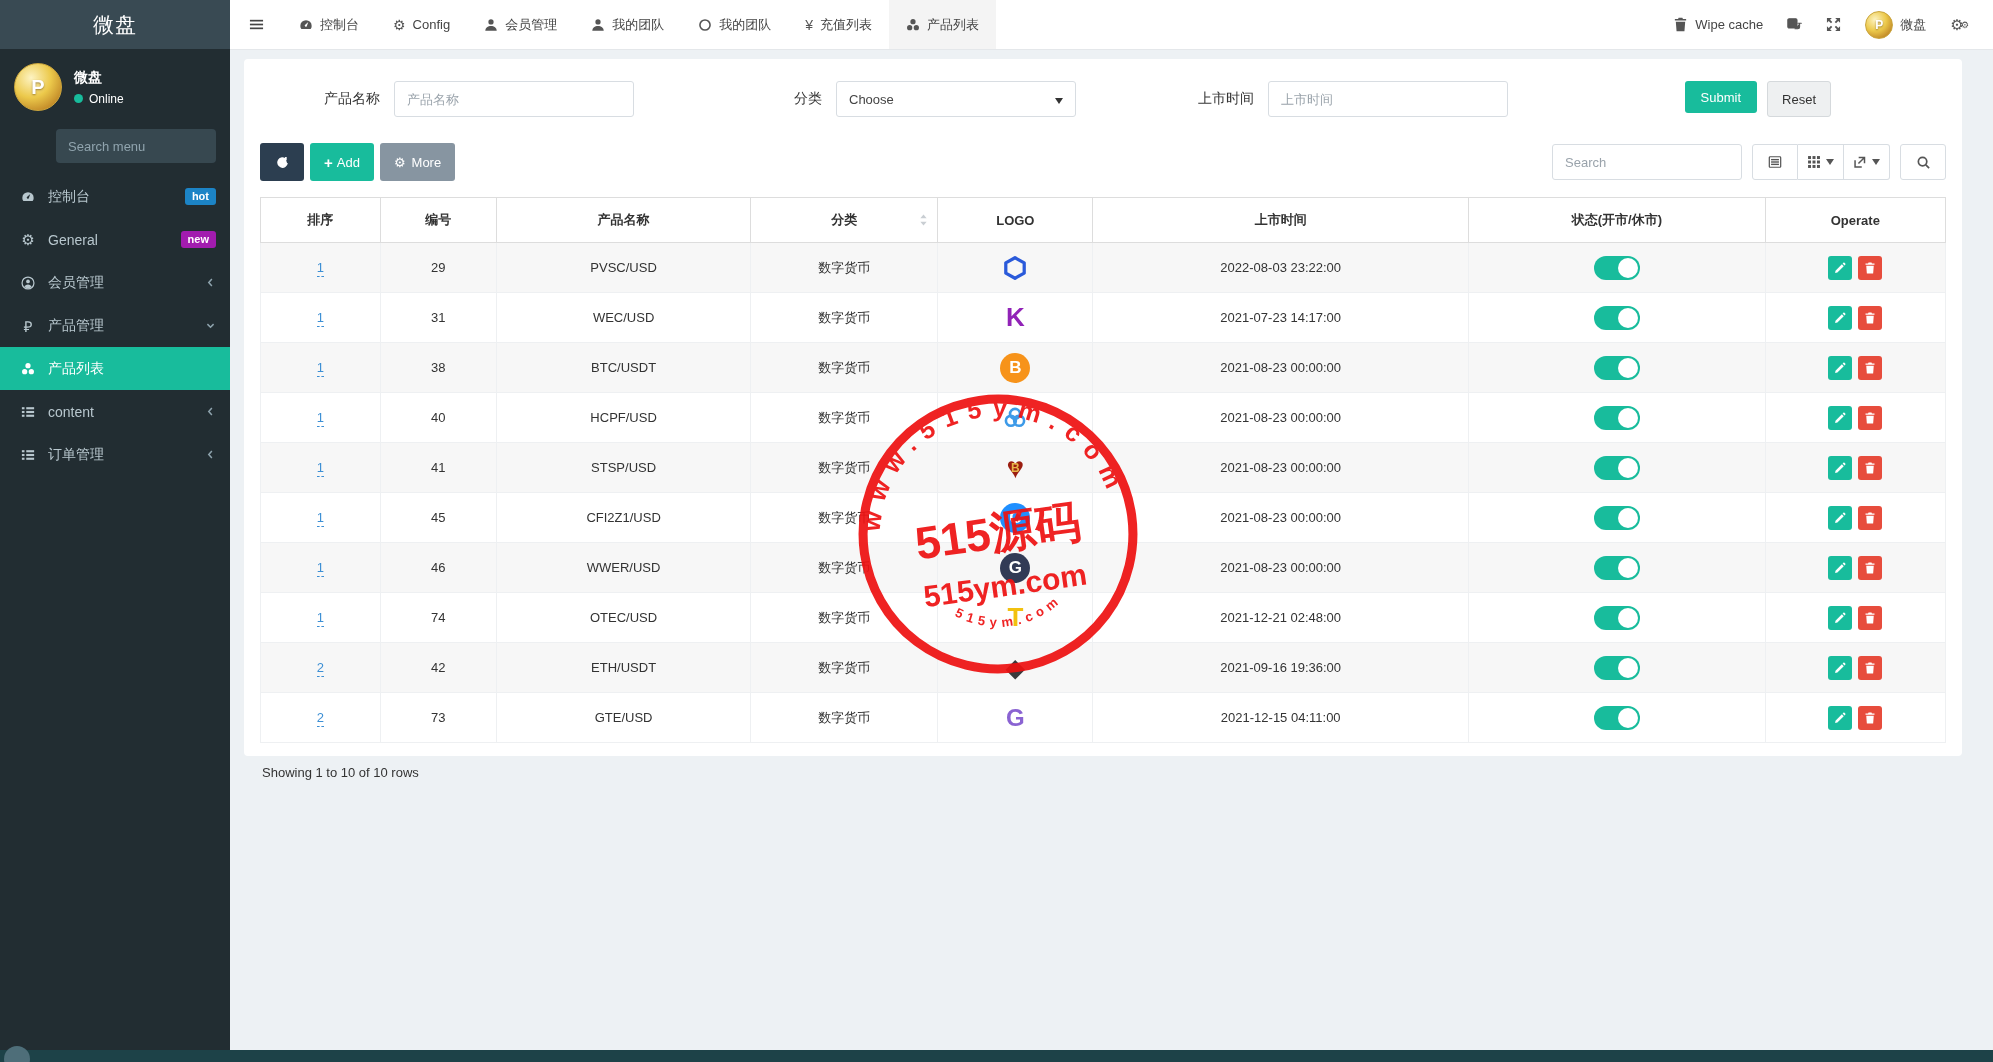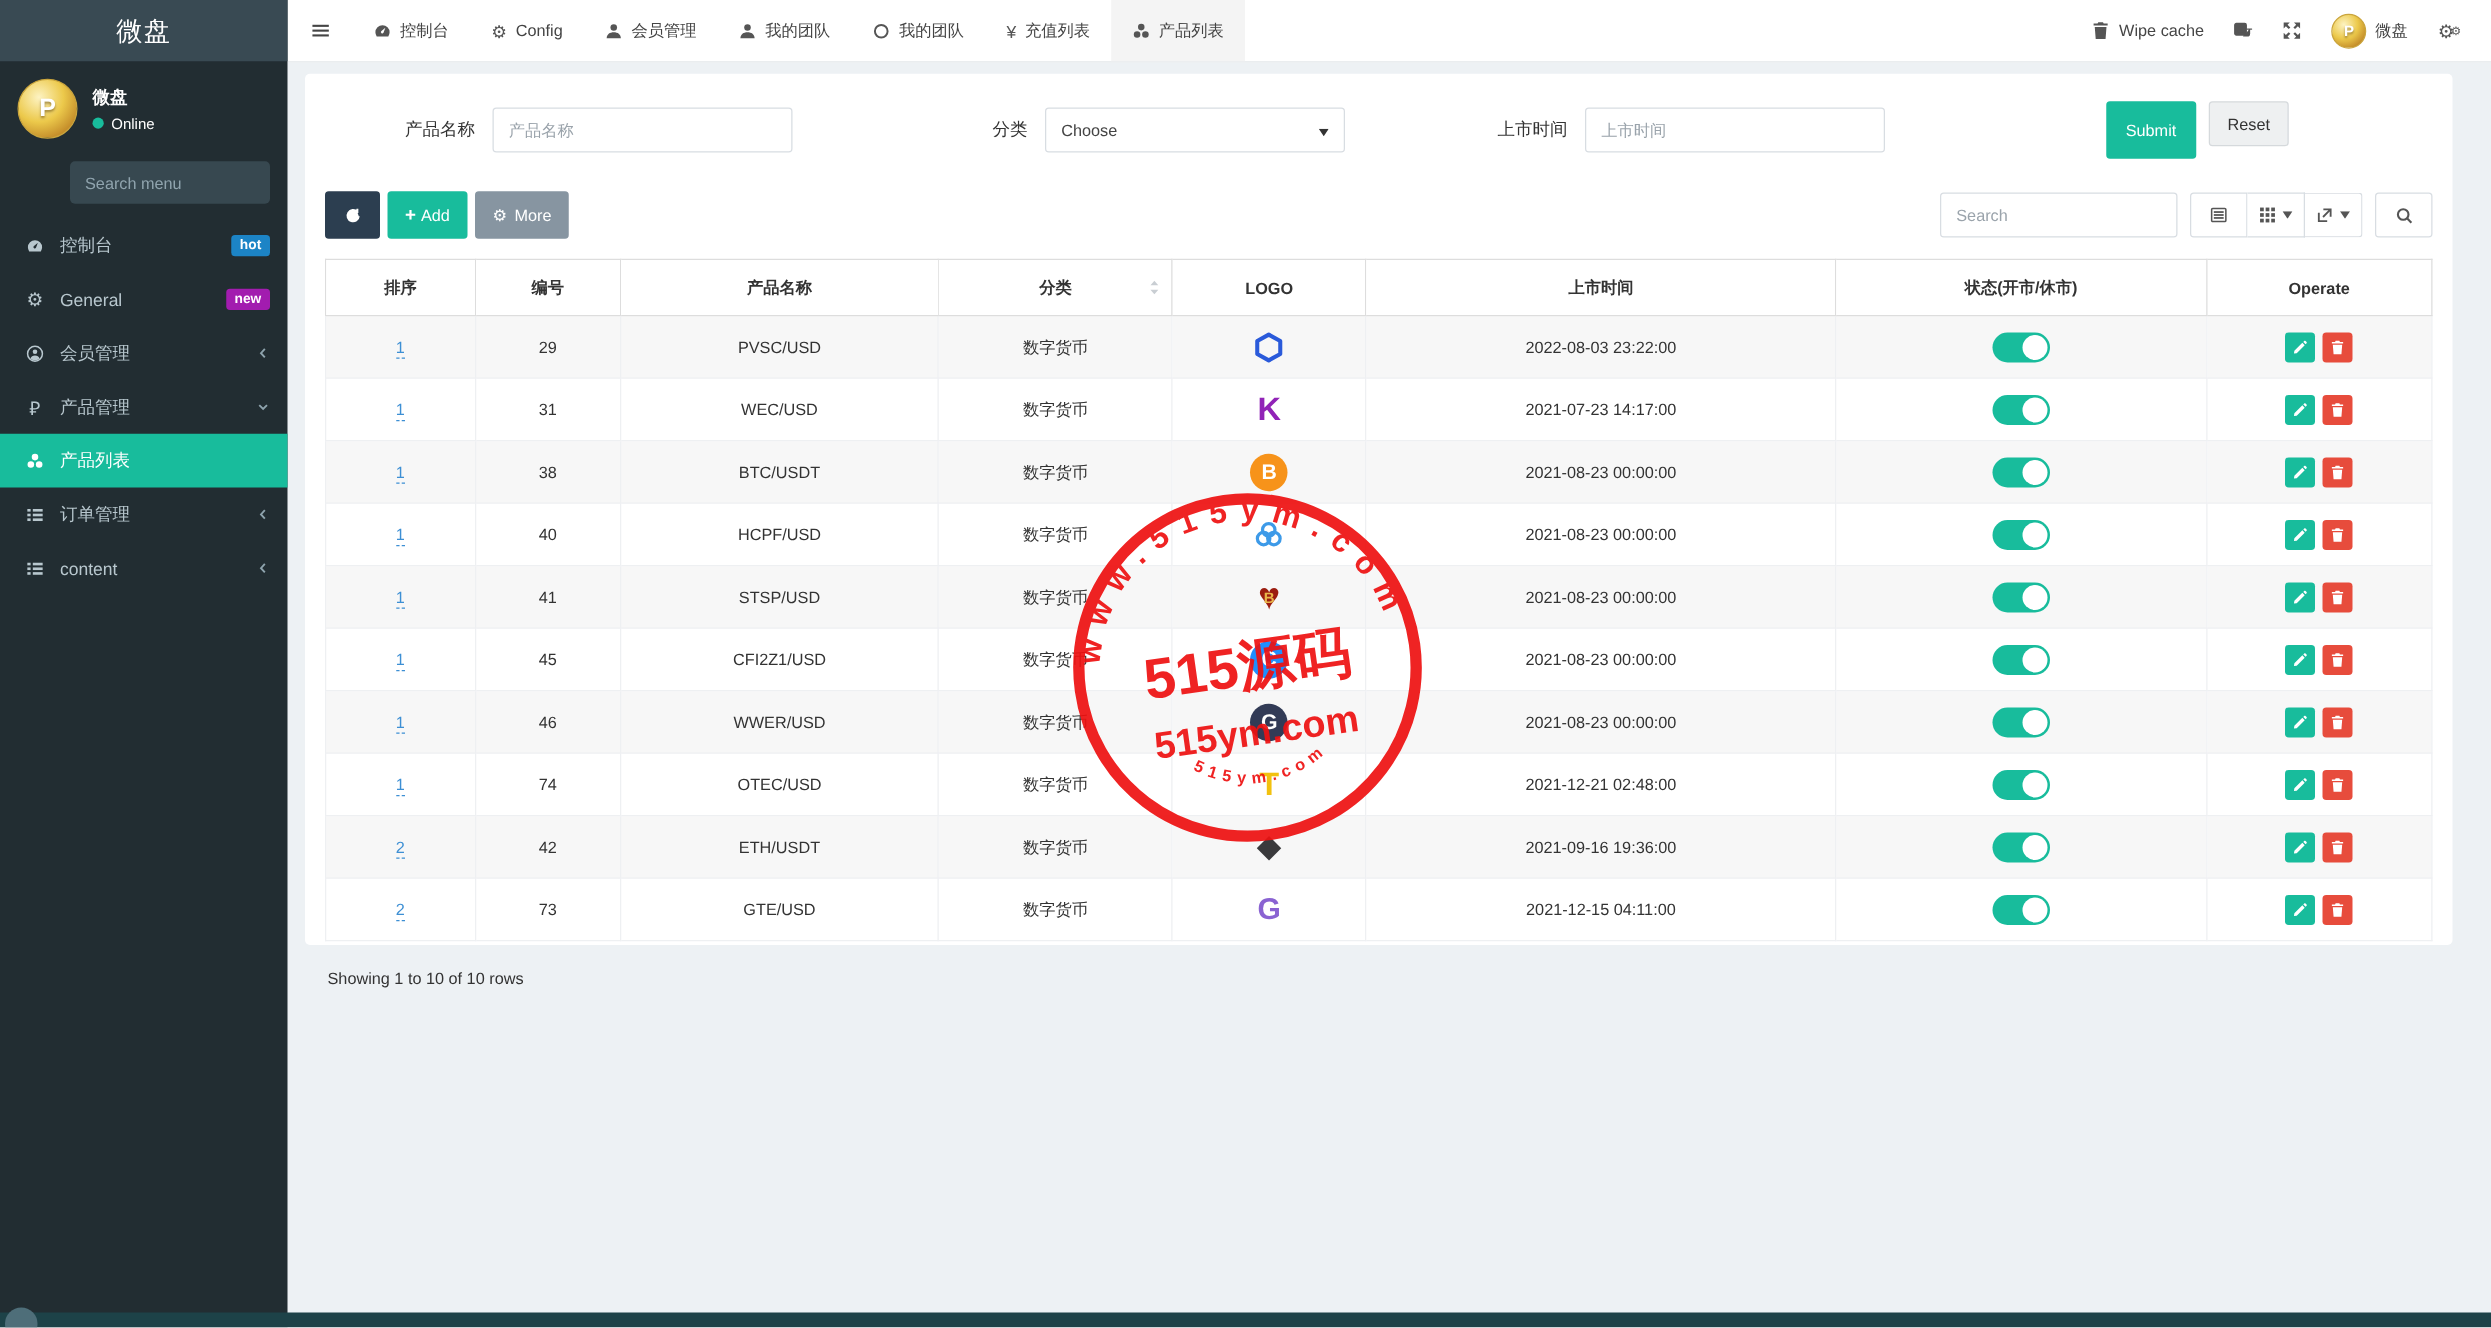--- a/index.html
+++ b/index.html
@@ -55,21 +55,21 @@
   .f-group{display:flex;align-items:center;gap:14px;}
   .f-group label{font-size:14px;color:#333;white-space:nowrap;}
   .f-group input{width:240px;height:36px;border:1px solid #d8dde2;border-radius:3px;box-sizing:border-box;font-size:13px;color:#555;padding:0 12px;outline:none;}
   .f-group input::placeholder{color:#9aa3ab;}
   .sel{width:240px;height:36px;border:1px solid #d8dde2;border-radius:3px;box-sizing:border-box;font-size:13px;color:#444;display:flex;align-items:center;justify-content:space-between;padding:0 12px;background:#fff;cursor:pointer;}
   .sel .caret svg{width:8px;height:6px;fill:#333;}
   .g2{margin-left:160px;}
   .g3{margin-left:122px;}
   .f-buttons{margin-left:auto;margin-right:115px;display:flex;gap:10px;}
   .btn{border:none;border-radius:3px;font-size:13px;cursor:pointer;display:inline-flex;align-items:center;gap:6px;font-family:inherit;}
-  .btn.submit{background:#18bc9c;color:#fff;height:46px;padding:0 16px;}
+  .btn.submit{background:#18bc9c;color:#fff;height:32px;padding:0 16px;}
   .btn.reset{background:#eef0f1;color:#333;border:1px solid #d5d9dc;height:36px;padding:0 14px;}
 
   .toolbar{display:flex;align-items:center;margin-top:26px;}
   .tb-left{display:flex;gap:6px;}
   .btn.dark{background:#2c3e50;color:#fff;width:44px;height:38px;justify-content:center;font-size:15px;}
   .btn.add{background:#18bc9c;color:#fff;height:38px;padding:0 14px;}
   .btn.add .plus{font-weight:bold;font-size:15px;margin-right:-2px;}
   .btn.more{background:#8795a1;color:#fff;height:38px;padding:0 14px;}
   .btn.dark svg,.btn.more svg{width:13px;height:13px;fill:currentColor;stroke:currentColor;}
   .tb-right{margin-left:auto;display:flex;align-items:center;gap:10px;}
@@ -197,39 +197,39 @@
           <span class="m-icon">
             <svg viewBox="0 0 16 16" fill="currentColor">
               <rect x="1" y="2.5" width="3" height="2.4"></rect>
               <rect x="6" y="2.5" width="9" height="2.4"></rect>
               <rect x="1" y="6.8" width="3" height="2.4"></rect>
               <rect x="6" y="6.8" width="9" height="2.4"></rect>
               <rect x="1" y="11.1" width="3" height="2.4"></rect>
               <rect x="6" y="11.1" width="9" height="2.4"></rect>
             </svg>
           </span>
-          <span class="m-label">订单管理</span>
+          <span class="m-label">content</span>
           <span class="chev">
             <svg viewBox="0 0 16 16" fill="none" stroke="currentColor" stroke-width="2.2">
               <path d="M10 3L5.5 8 10 13"></path>
             </svg>
           </span>
         </li>
         <li>
           <span class="m-icon">
             <svg viewBox="0 0 16 16" fill="currentColor">
               <rect x="1" y="2.5" width="3" height="2.4"></rect>
               <rect x="6" y="2.5" width="9" height="2.4"></rect>
               <rect x="1" y="6.8" width="3" height="2.4"></rect>
               <rect x="6" y="6.8" width="9" height="2.4"></rect>
               <rect x="1" y="11.1" width="3" height="2.4"></rect>
               <rect x="6" y="11.1" width="9" height="2.4"></rect>
             </svg>
           </span>
-          <span class="m-label">content</span>
+          <span class="m-label">订单管理</span>
           <span class="chev">
             <svg viewBox="0 0 16 16" fill="none" stroke="currentColor" stroke-width="2.2">
               <path d="M10 3L5.5 8 10 13"></path>
             </svg>
           </span>
         </li>
       </ul>
   </aside>
 
   <div class="main">

